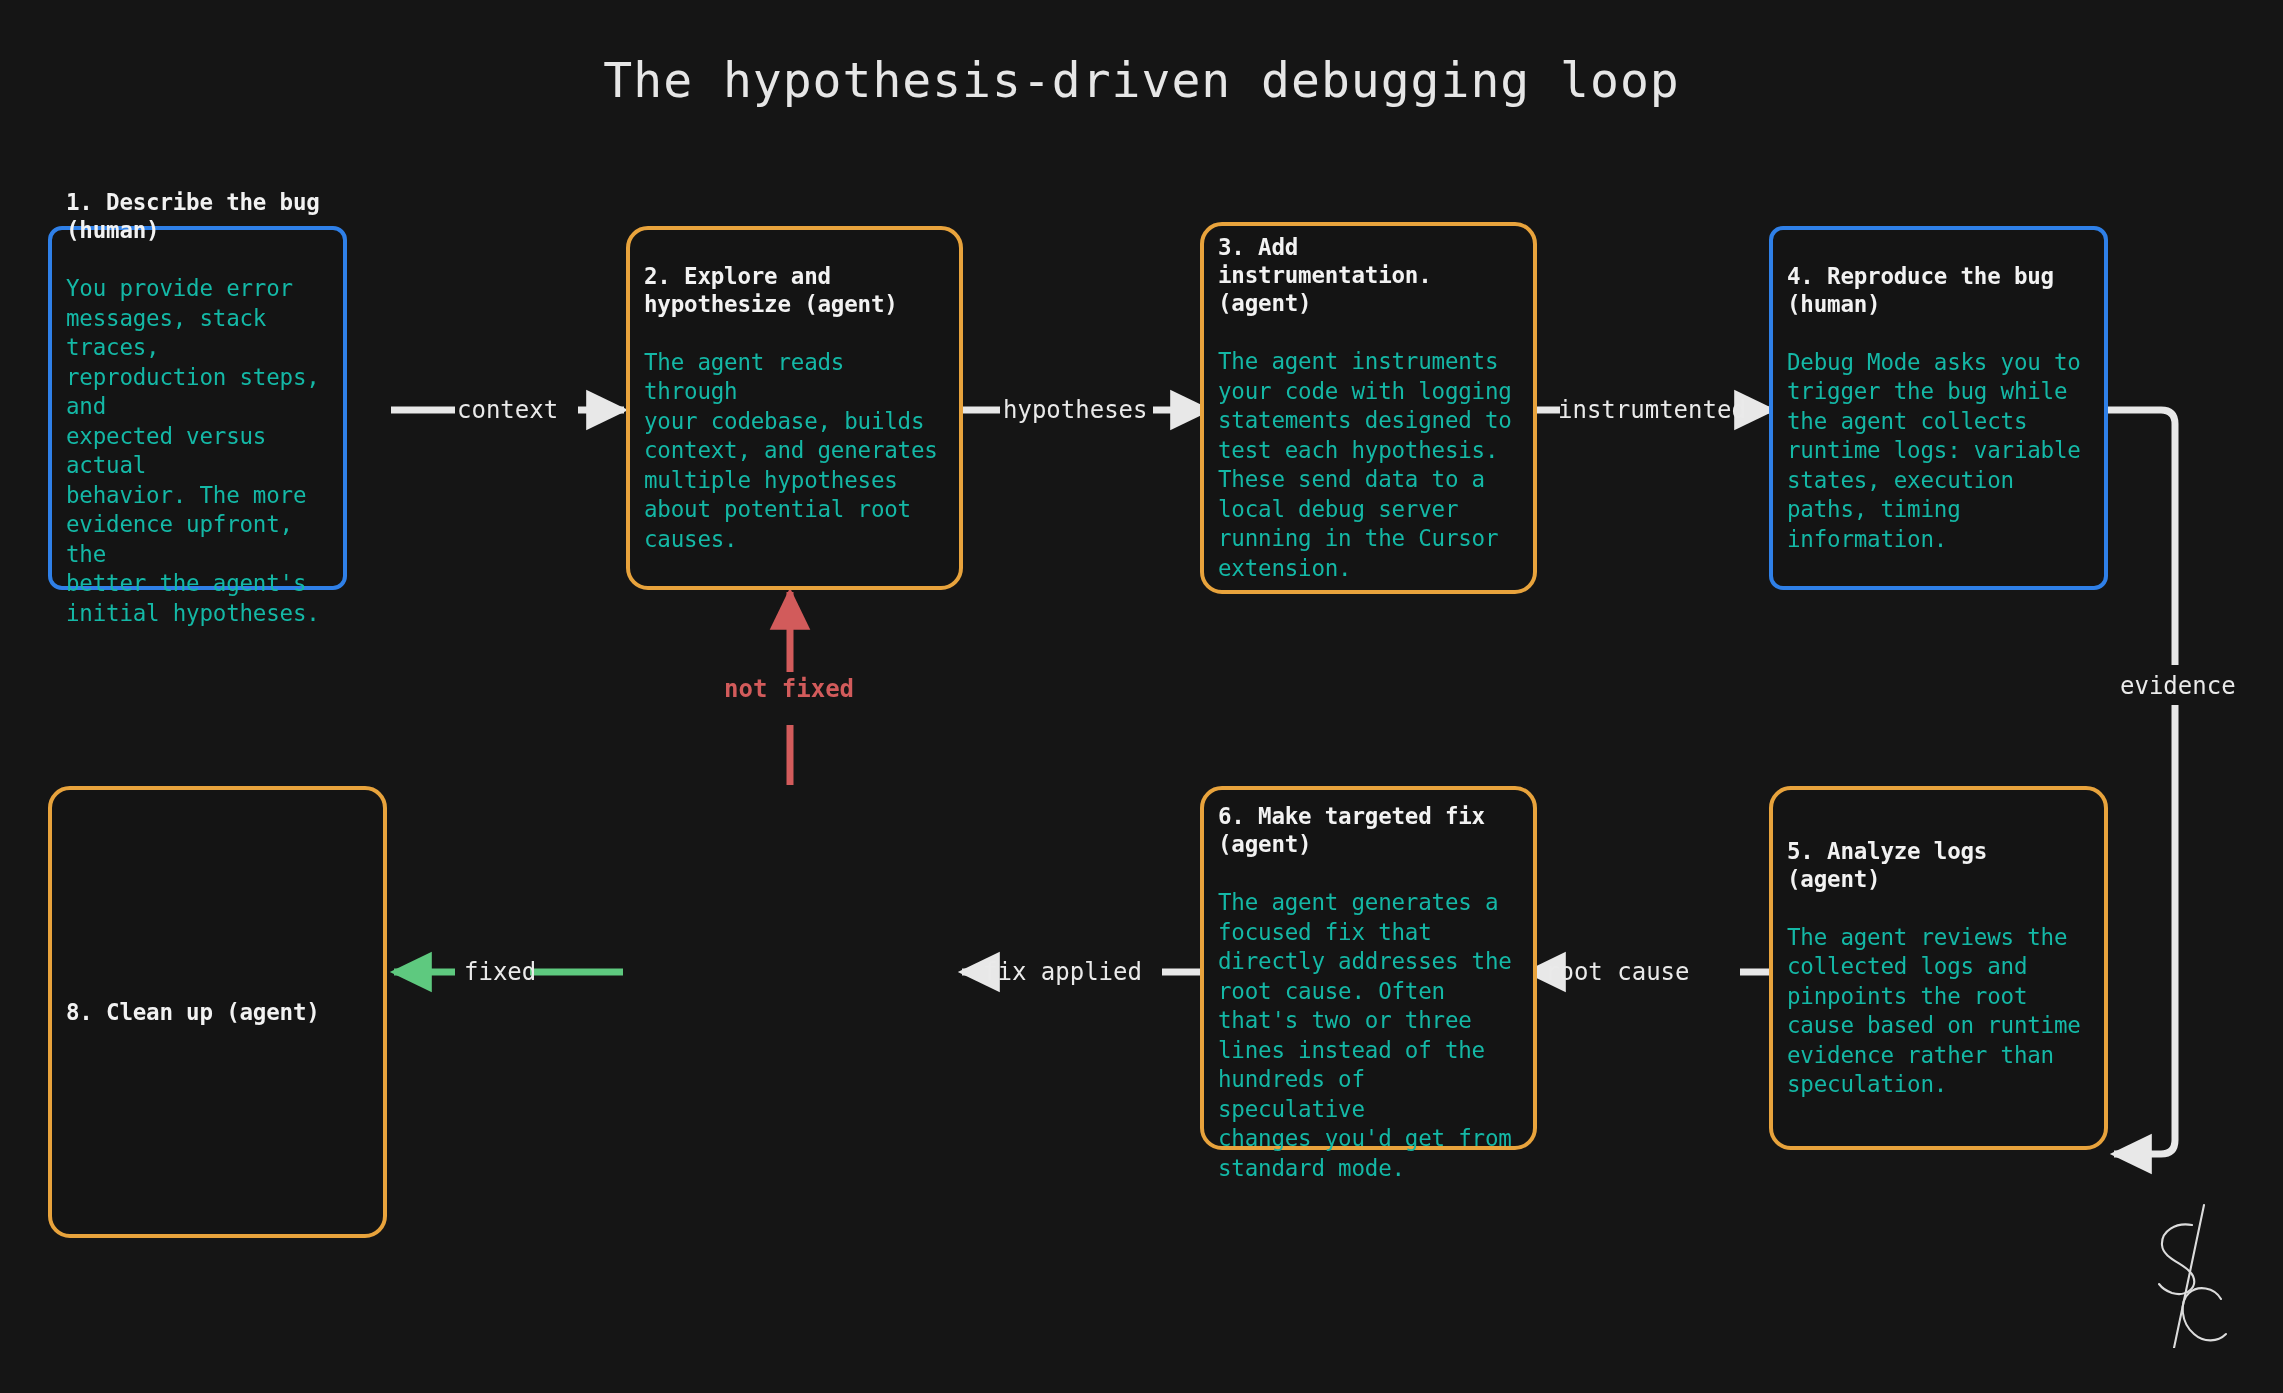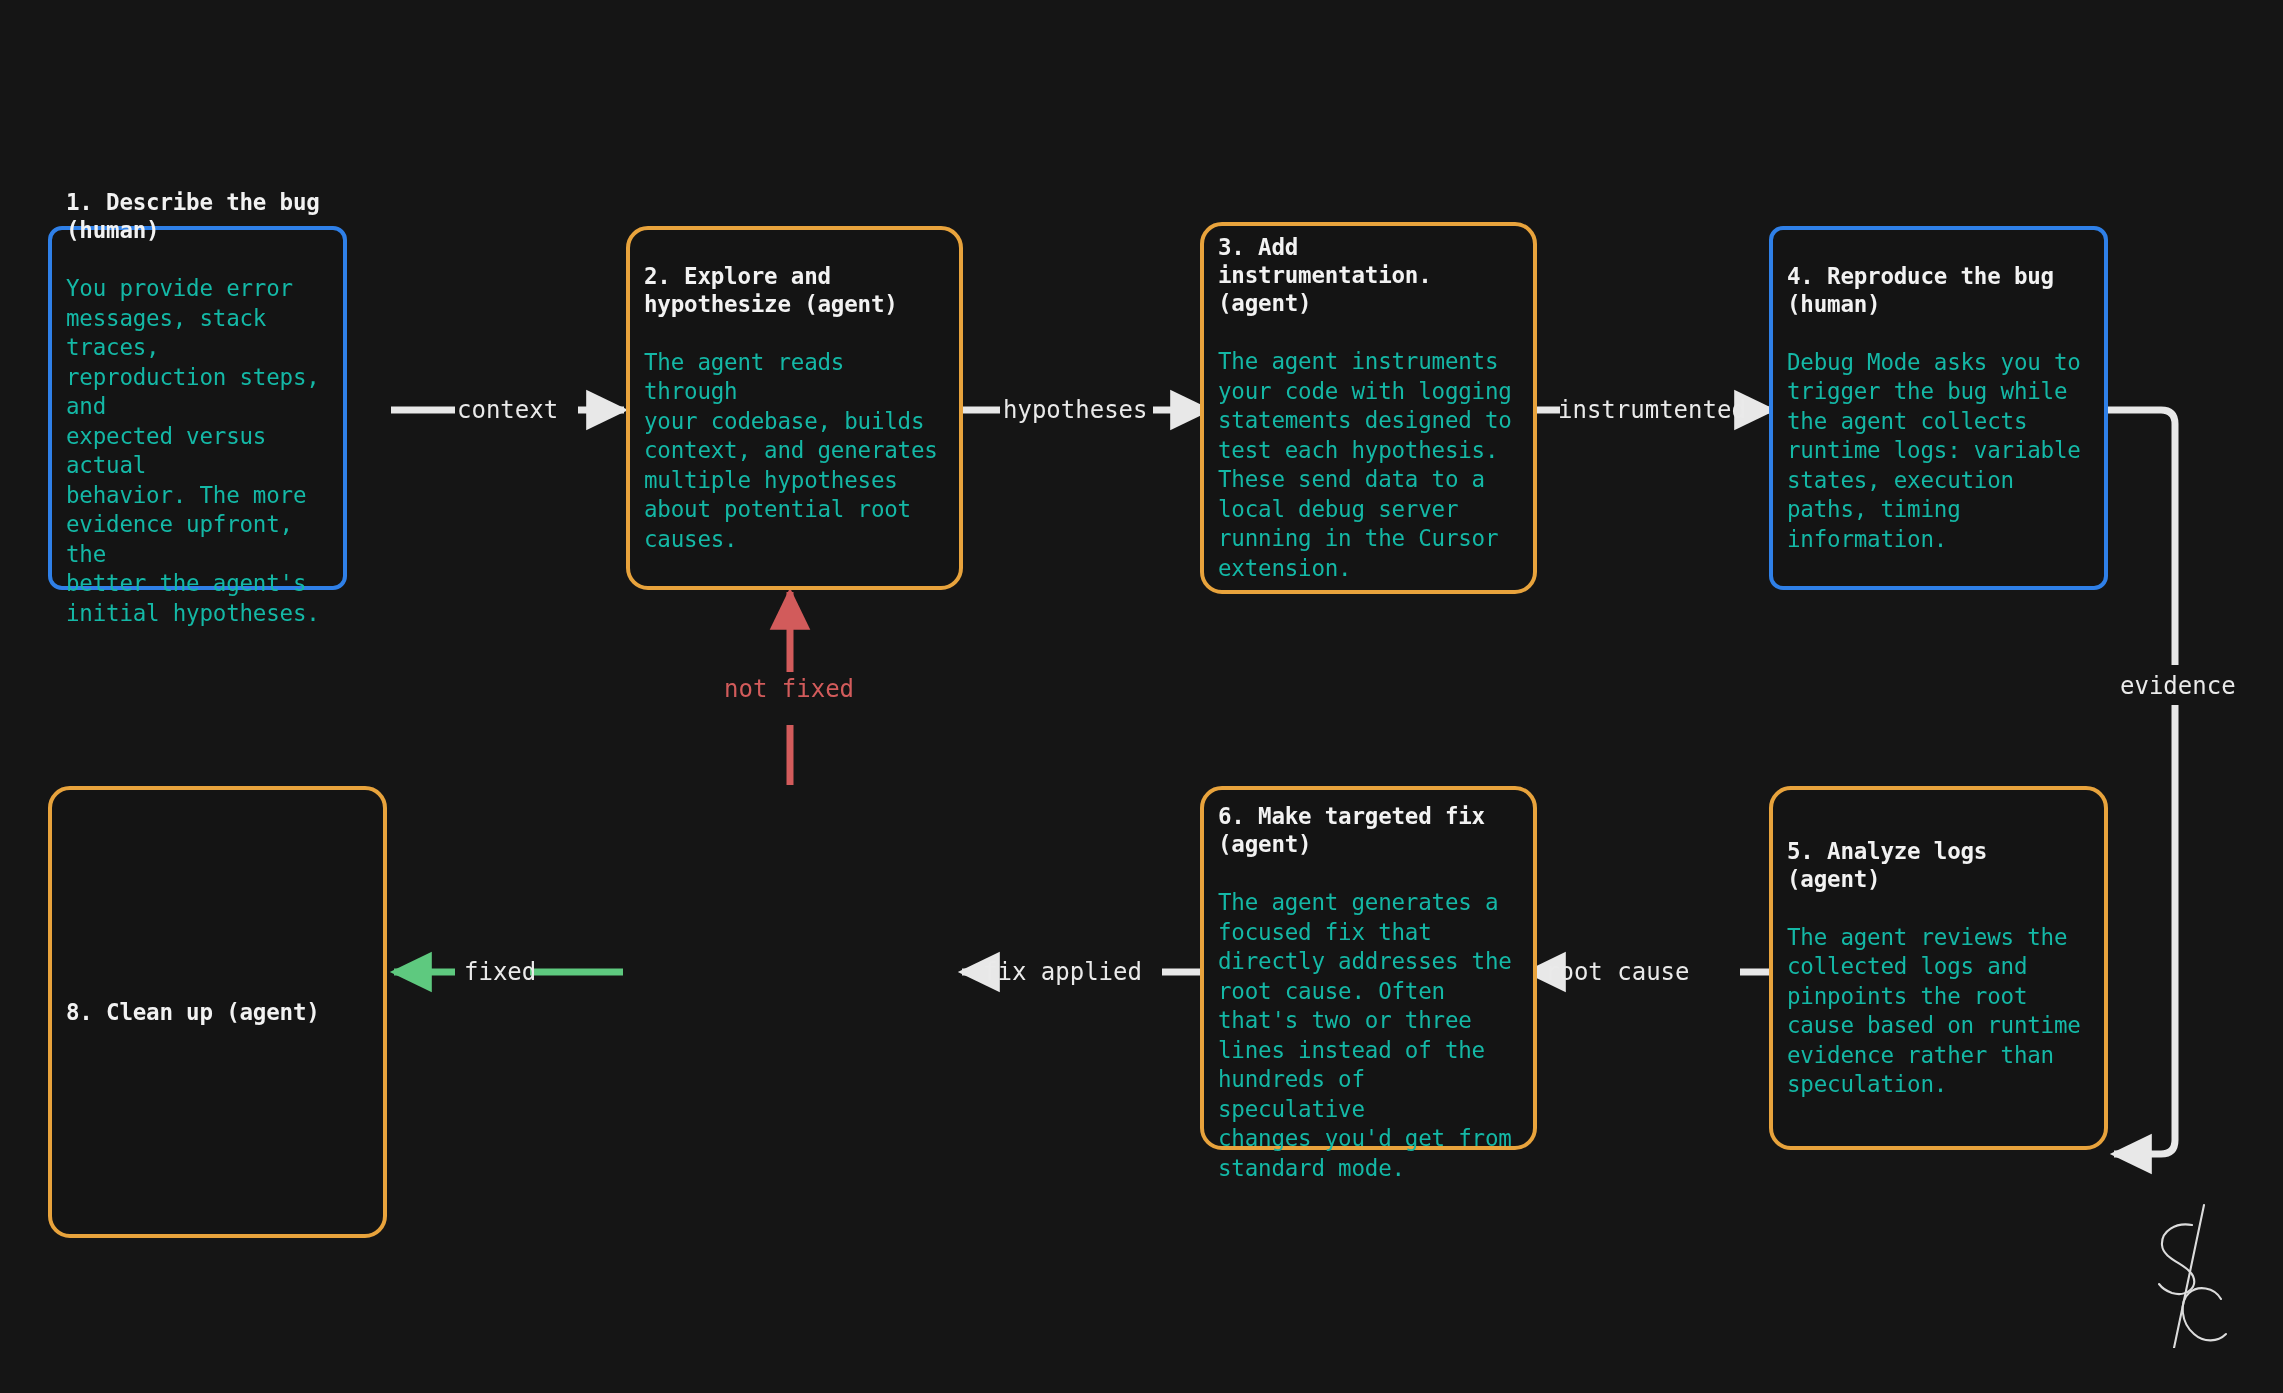--- a/index.html
+++ b/index.html
@@ -70,21 +70,21 @@
 
   
   .edge-label {
     position: absolute;
     font-size: 24px;
     line-height: 26px;
     color: #eaeaea;
     white-space: nowrap;
     font-family: "DejaVu Sans Mono", "Liberation Mono", monospace;
   }
-  .edge-label.red { color: #d25b5b; }
+  .edge-label.red { color: #d25b5b; font-weight: bold; }
 
   
   #edges {
     position: absolute;
     left: 0; top: 0;
     width: 2283px;
     height: 1393px;
     pointer-events: none;
   }
 
@@ -95,20 +95,21 @@
     top: 1198px;
     width: 130px;
     height: 150px;
   }
 </style>
 </head>
 <body>
 
 <div id="stage">
 
+  <div class="title">The hypothesis-driven debugging loop</div>
 
   <svg id="edges" viewBox="0 0 2283 1393">
     <defs>
       <marker id="arrow-w" markerWidth="7" markerHeight="7" refX="5.4" refY="3.5" orient="auto" markerUnits="strokeWidth">
         <path d="M0,0.6 L6,3.5 L0,6.4 z" fill="#e8e8e8"></path>
       </marker>
       <marker id="arrow-g" markerWidth="7" markerHeight="7" refX="5.4" refY="3.5" orient="auto" markerUnits="strokeWidth">
         <path d="M0,0.6 L6,3.5 L0,6.4 z" fill="#5ec97f"></path>
       </marker>
       <marker id="arrow-r" markerWidth="7" markerHeight="7" refX="5.4" refY="3.5" orient="auto" markerUnits="strokeWidth">

